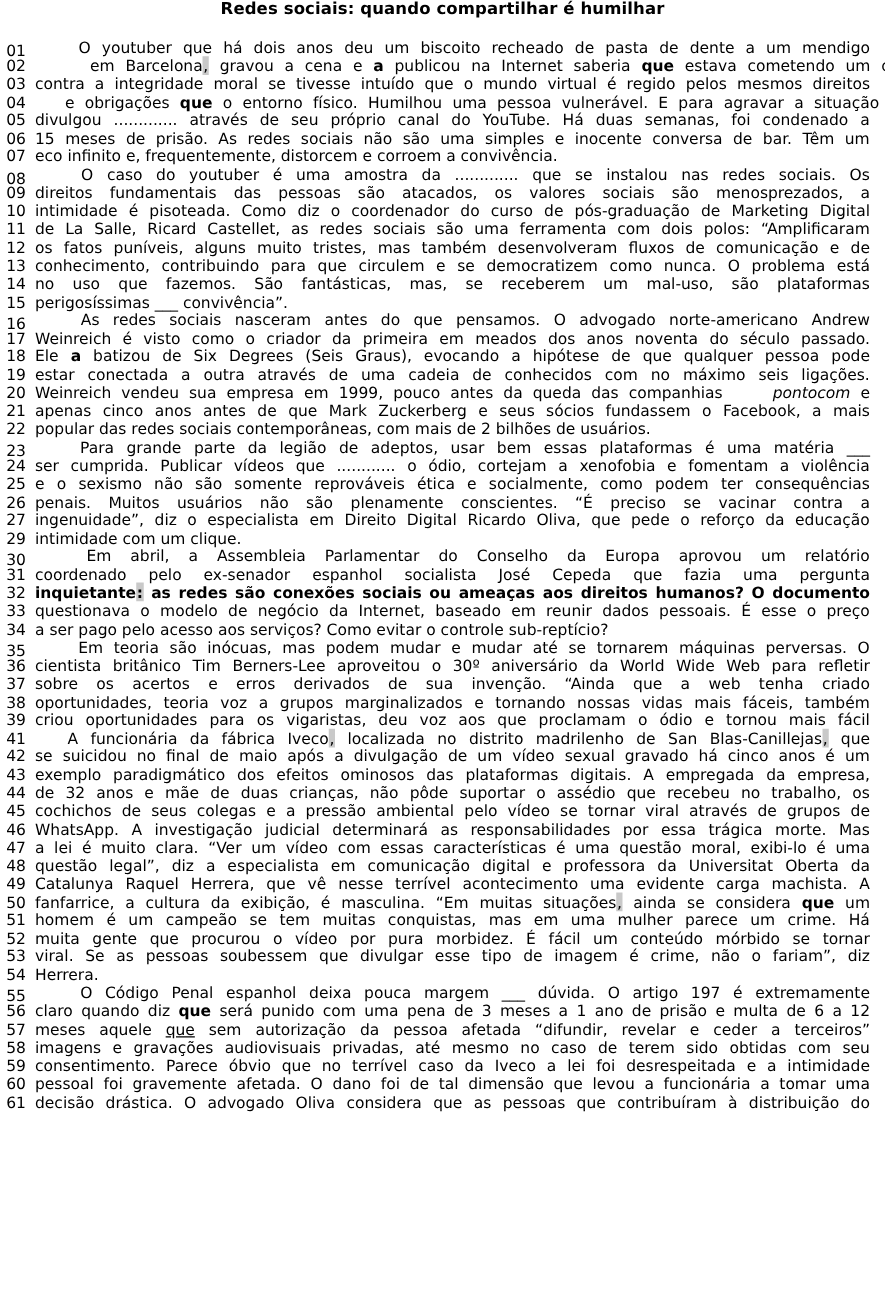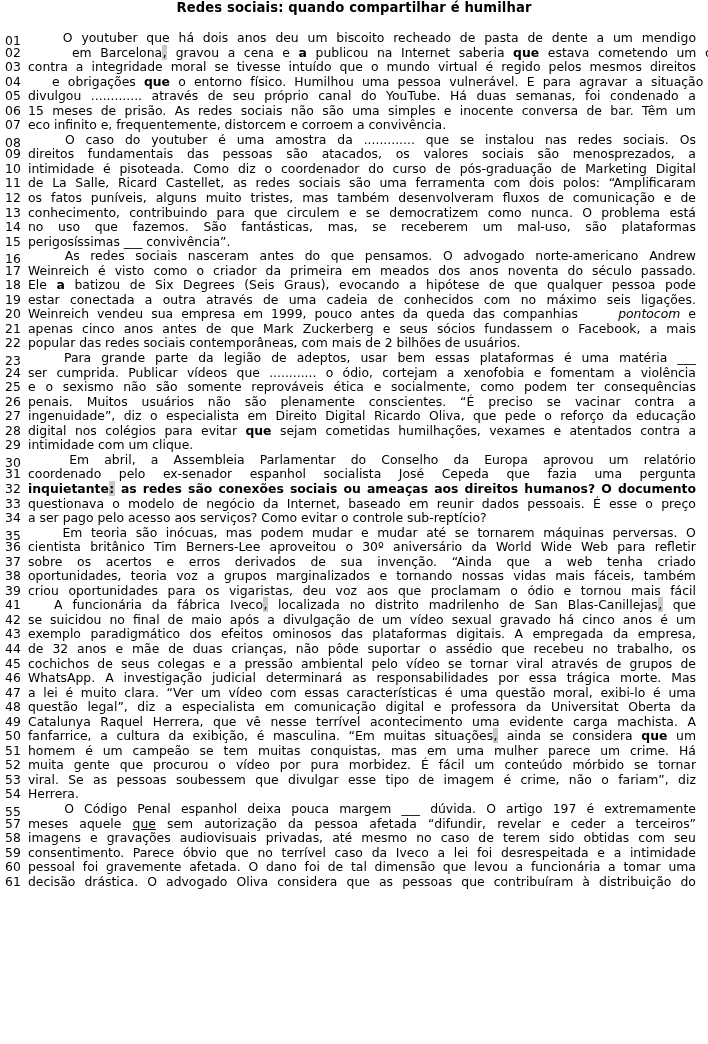--- a/index.html
+++ b/index.html
@@ -508,24 +508,20 @@
           <span class="w">Oliva,</span>
           <span class="w">que</span>
           <span class="w">pede</span>
           <span class="w">o</span>
           <span class="w">reforço</span>
           <span class="w">da</span>
           <span class="w">educação</span>
         </span>
       </div>
       <div class="line">
-        <span class="lineno">28</span>
-        <span class="ltext last" style="text-align: justify; text-align-last: justify; white-space: normal;">digital nos colégios para evitar <b>que</b> sejam cometidas humilhações, vexames e atentados contra a</span>
-      </div>
-      <div class="line">
         <span class="lineno">29</span>
         <span class="ltext last"><span>intimidade com um clique.</span></span>
       </div>
       <div class="line">
         <span class="lineno">30</span>
         <span class="ltext just">
           <span class="indent"></span>
           <span class="w">Em</span>
           <span class="w">abril,</span>
           <span class="w">a</span>
@@ -937,20 +933,24 @@
           <span class="w">___</span>
           <span class="w">dúvida.</span>
           <span class="w">O</span>
           <span class="w">artigo</span>
           <span class="w">197</span>
           <span class="w">é</span>
           <span class="w">extremamente</span>
         </span>
       </div>
       <div class="line">
+        <span class="lineno">56</span>
+        <span class="ltext last" style="text-align: justify; text-align-last: justify; white-space: normal;">claro quando diz <b>que</b> será punido com uma pena de 3 meses a 1 ano de prisão e multa de 6 a 12</span>
+      </div>
+      <div class="line">
         <span class="lineno">57</span>
         <span class="ltext last" style="text-align: justify; text-align-last: justify; white-space: normal;">meses aquele <u>que</u> sem autorização da pessoa afetada “difundir, revelar e ceder a terceiros”</span>
       </div>
       <div class="line">
         <span class="lineno">58</span>
         <span class="ltext just">
           <span class="w">imagens</span>
           <span class="w">e</span>
           <span class="w">gravações</span>
           <span class="w">audiovisuais</span>

